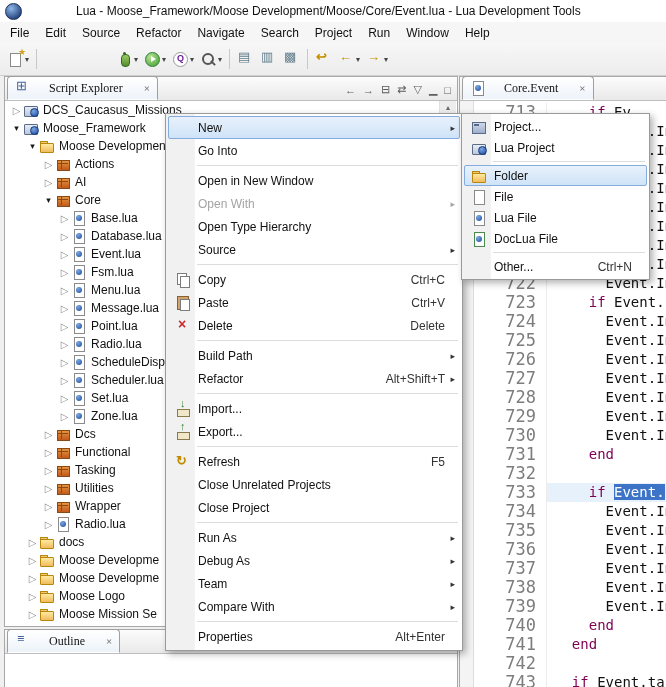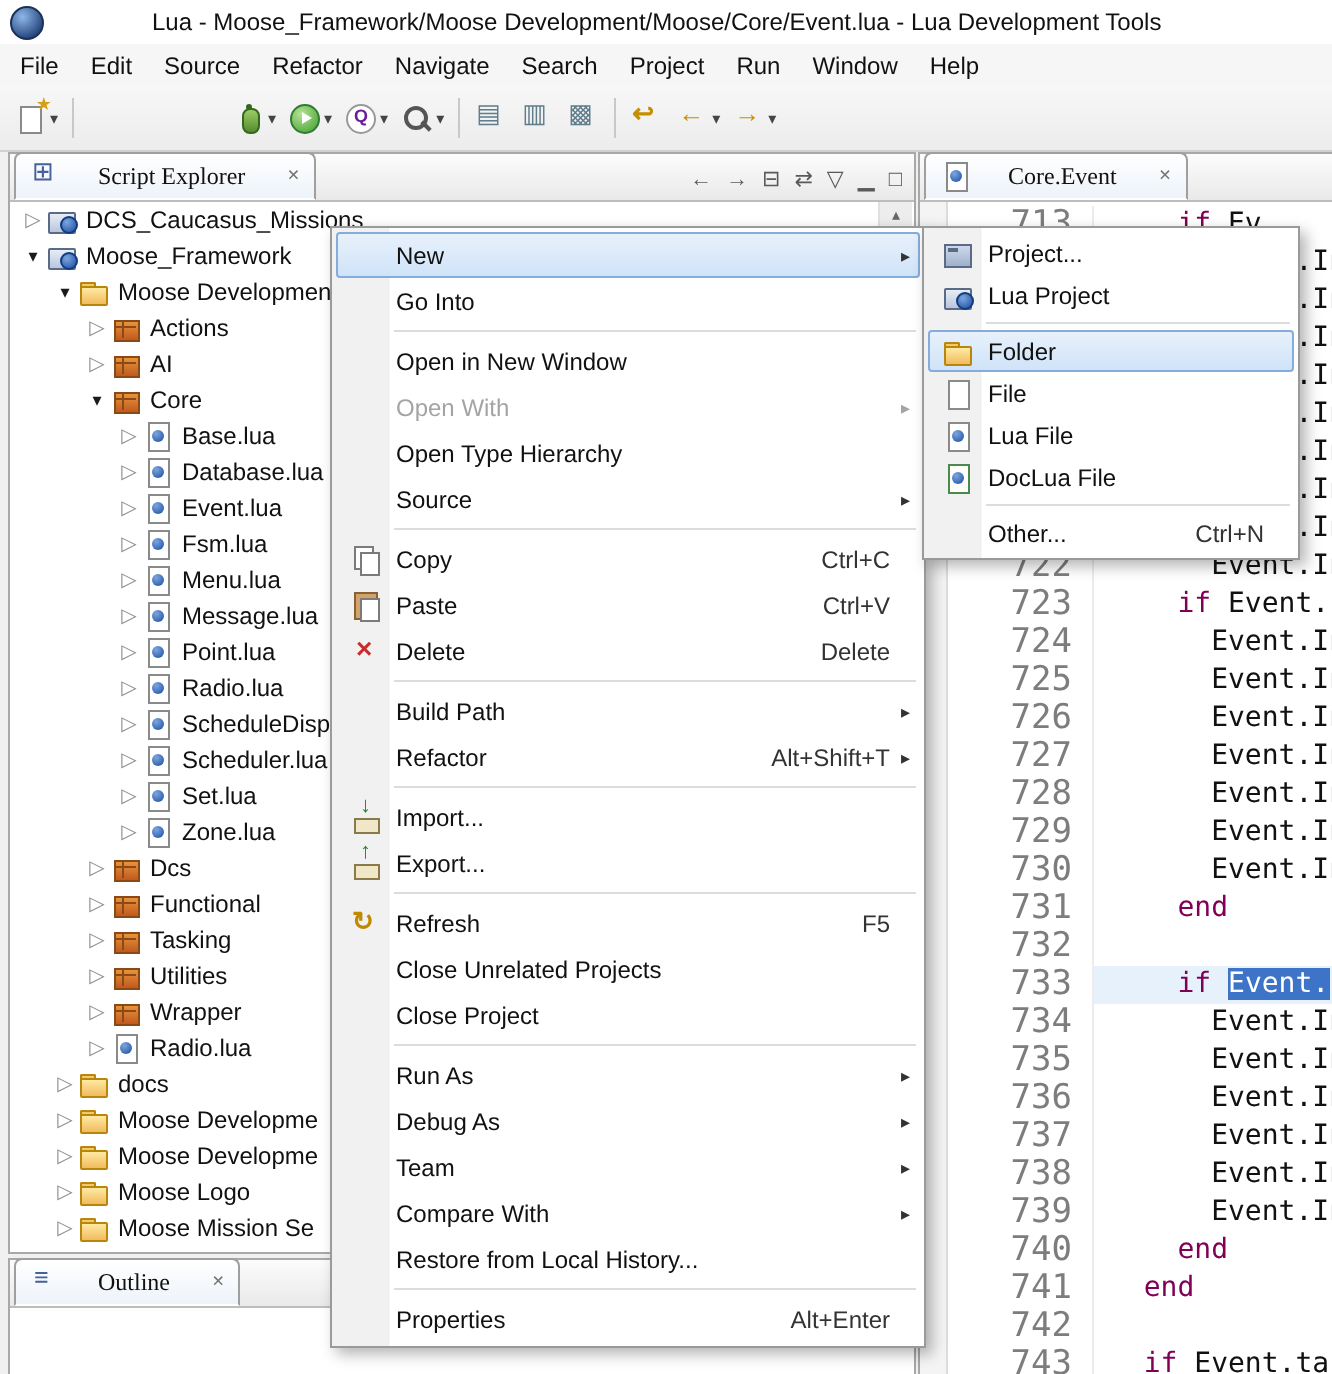--- a/index.html
+++ b/index.html
@@ -513,24 +513,20 @@
       <div class="mitem">
         <span class="ic"></span>
         <span class="ml">Team</span>
         <span class="marr">▸</span>
       </div>
       <div class="mitem">
         <span class="ic"></span>
         <span class="ml">Compare With</span>
         <span class="marr">▸</span>
       </div>
-      <div class="mitem">
-        <span class="ic"></span>
-        <span class="ml">Restore from Local History...</span>
-      </div>
       <div class="msep"></div>
       <div class="mitem">
         <span class="ic"></span>
         <span class="ml">Properties</span>
         <span class="msc">Alt+Enter</span>
       </div>
     </div>
   <div class="ctx sub">
       <div class="mitem">
         <span class="ic ic-project"></span>

